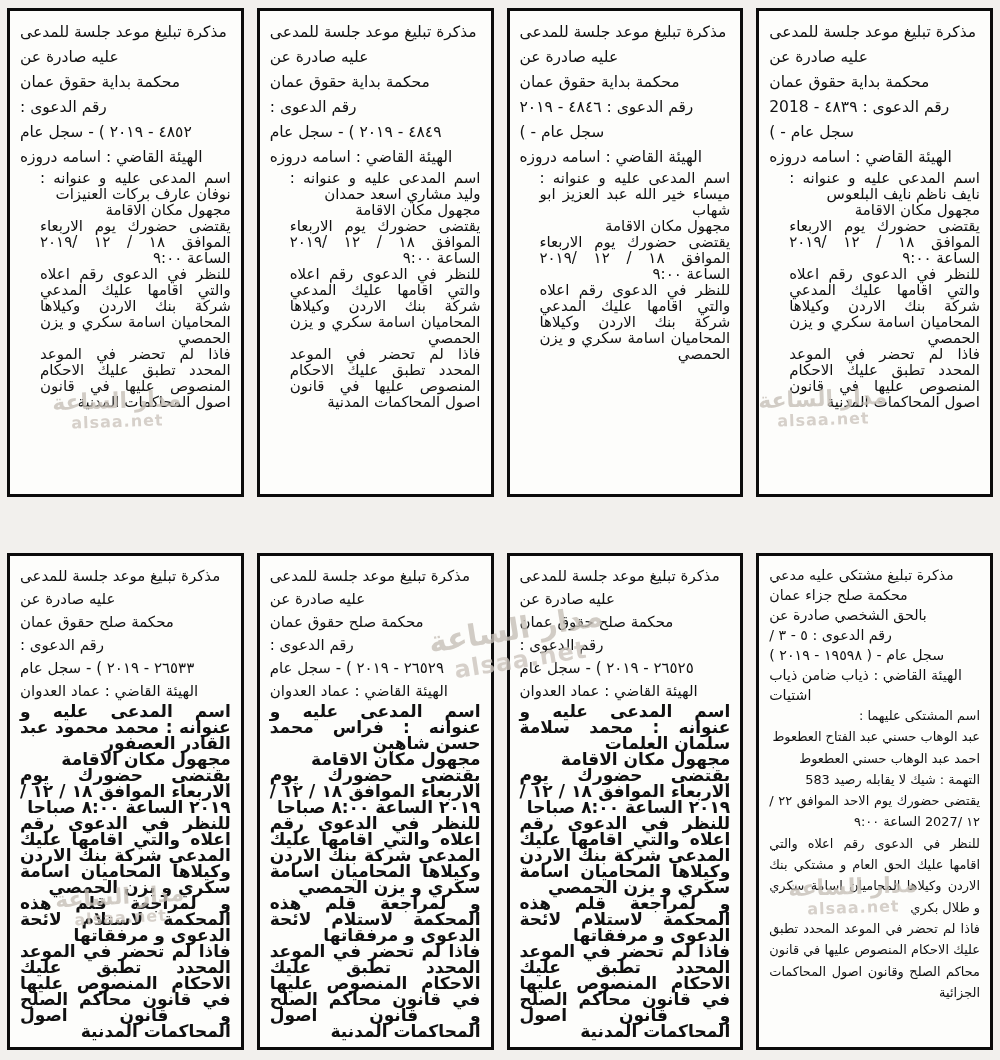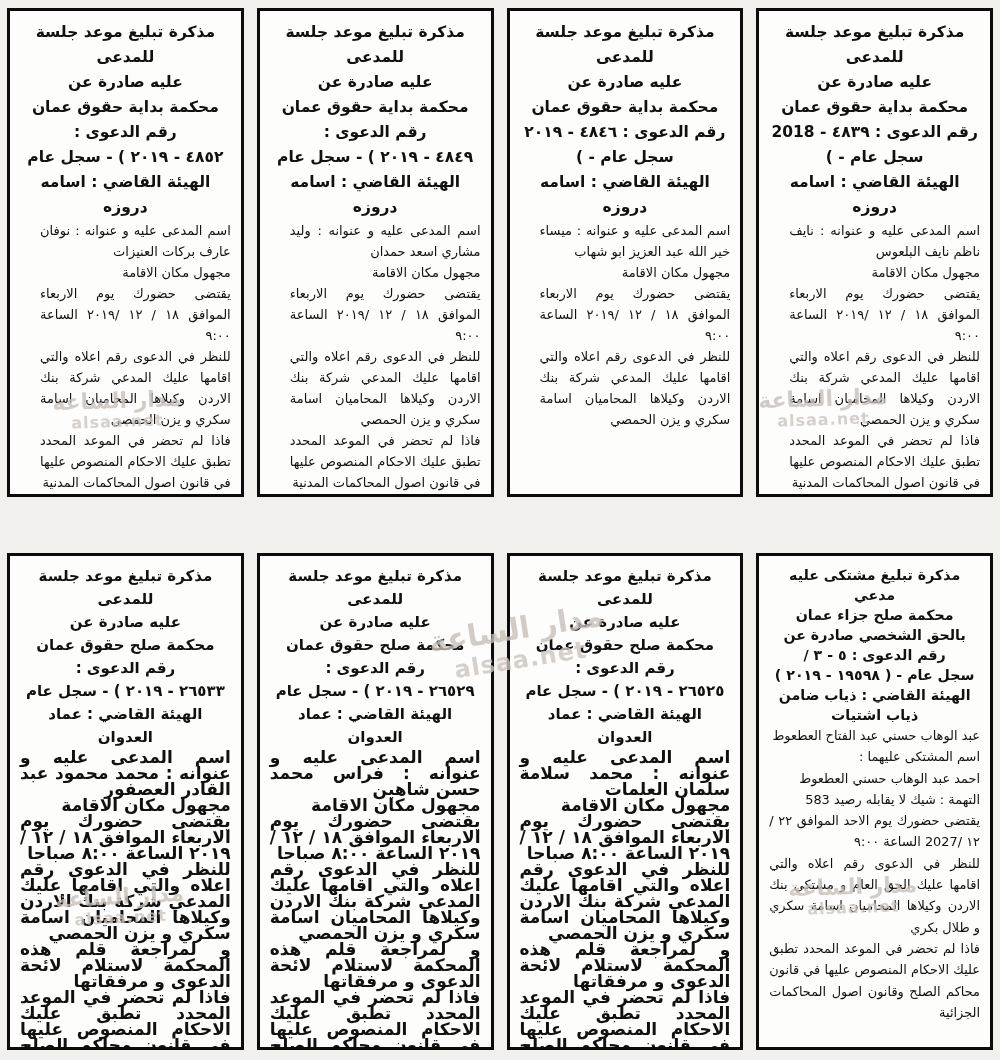--- a/index.html
+++ b/index.html
@@ -19,25 +19,25 @@
     column-gap:13px;row-gap:56px;
     direction:rtl;
   }
   .notice{
     background:#fdfdfb;
     border:3px solid #0b0b0b;
     padding:9px 10px 6px 10px;
     overflow:hidden;
     direction:rtl;
   }
-  .h-line{text-align:center;font-weight:bold;}
+  .h-line{text-align:left;font-weight:normal;}
   .b-par{text-align:justify;}
   
   .sz-a .h-line{font-size:15.5px;line-height:25px;}
-  .sz-a .b-par{font-size:13px;line-height:21px;margin-left:20px;}
+  .sz-a .b-par{font-size:15px;line-height:16px;margin-left:20px;}
   .sz-b .h-line{font-size:15px;line-height:23px;}
   .sz-b .b-par{font-size:17px;line-height:16px;font-weight:bold;}
   .sz-c .h-line{font-size:14.2px;line-height:20px;}
   .sz-c .b-par{font-size:12.9px;line-height:21.3px;}
   
   .wm{
     position:absolute;text-align:center;font-weight:bold;
     color:#c7c0b8;opacity:.8;pointer-events:none;z-index:5;
     line-height:1.15;
   }
@@ -106,22 +106,22 @@
       <div class="b-par">للنظر في الدعوى رقم اعلاه والتي اقامها عليك المدعي شركة بنك الاردن وكيلاها المحاميان اسامة سكري و يزن الحمصي</div>
       <div class="b-par">فاذا لم تحضر في الموعد المحدد تطبق عليك الاحكام المنصوص عليها في قانون اصول المحاكمات المدنية</div>
     </div>
     <div class="notice sz-c">
       <div class="h-line">مذكرة تبليغ مشتكى عليه مدعي</div>
       <div class="h-line">محكمة صلح جزاء عمان</div>
       <div class="h-line">بالحق الشخصي صادرة عن</div>
       <div class="h-line">رقم الدعوى : ٥ - ٣ /</div>
       <div class="h-line" dir="ltr">( ١٩٥٩٨ - ٢٠١٩ ) - سجل عام</div>
       <div class="h-line">الهيئة القاضي : ذياب ضامن ذياب اشتيات</div>
+      <div class="b-par">اسم المشتكى عليهما :</div>
       <div class="b-par">عبد الوهاب حسني عبد الفتاح العطعوط</div>
-      <div class="b-par">اسم المشتكى عليهما :</div>
       <div class="b-par">احمد عبد الوهاب حسني العطعوط</div>
       <div class="b-par">التهمة : شيك لا يقابله رصيد 583</div>
       <div class="b-par">يقتضى حضورك يوم الاحد الموافق ٢٢ / ١٢ /2027 الساعة ٩:٠٠</div>
       <div class="b-par">للنظر في الدعوى رقم اعلاه والتي اقامها عليك الحق العام و مشتكي بنك الاردن وكيلاها المحاميان اسامة سكري و طلال بكري</div>
       <div class="b-par">فاذا لم تحضر في الموعد المحدد تطبق عليك الاحكام المنصوص عليها في قانون محاكم الصلح وقانون اصول المحاكمات الجزائية</div>
     </div>
     <div class="notice sz-b">
       <div class="h-line">مذكرة تبليغ موعد جلسة للمدعى</div>
       <div class="h-line">عليه صادرة عن</div>
       <div class="h-line">محكمة صلح حقوق عمان</div>

